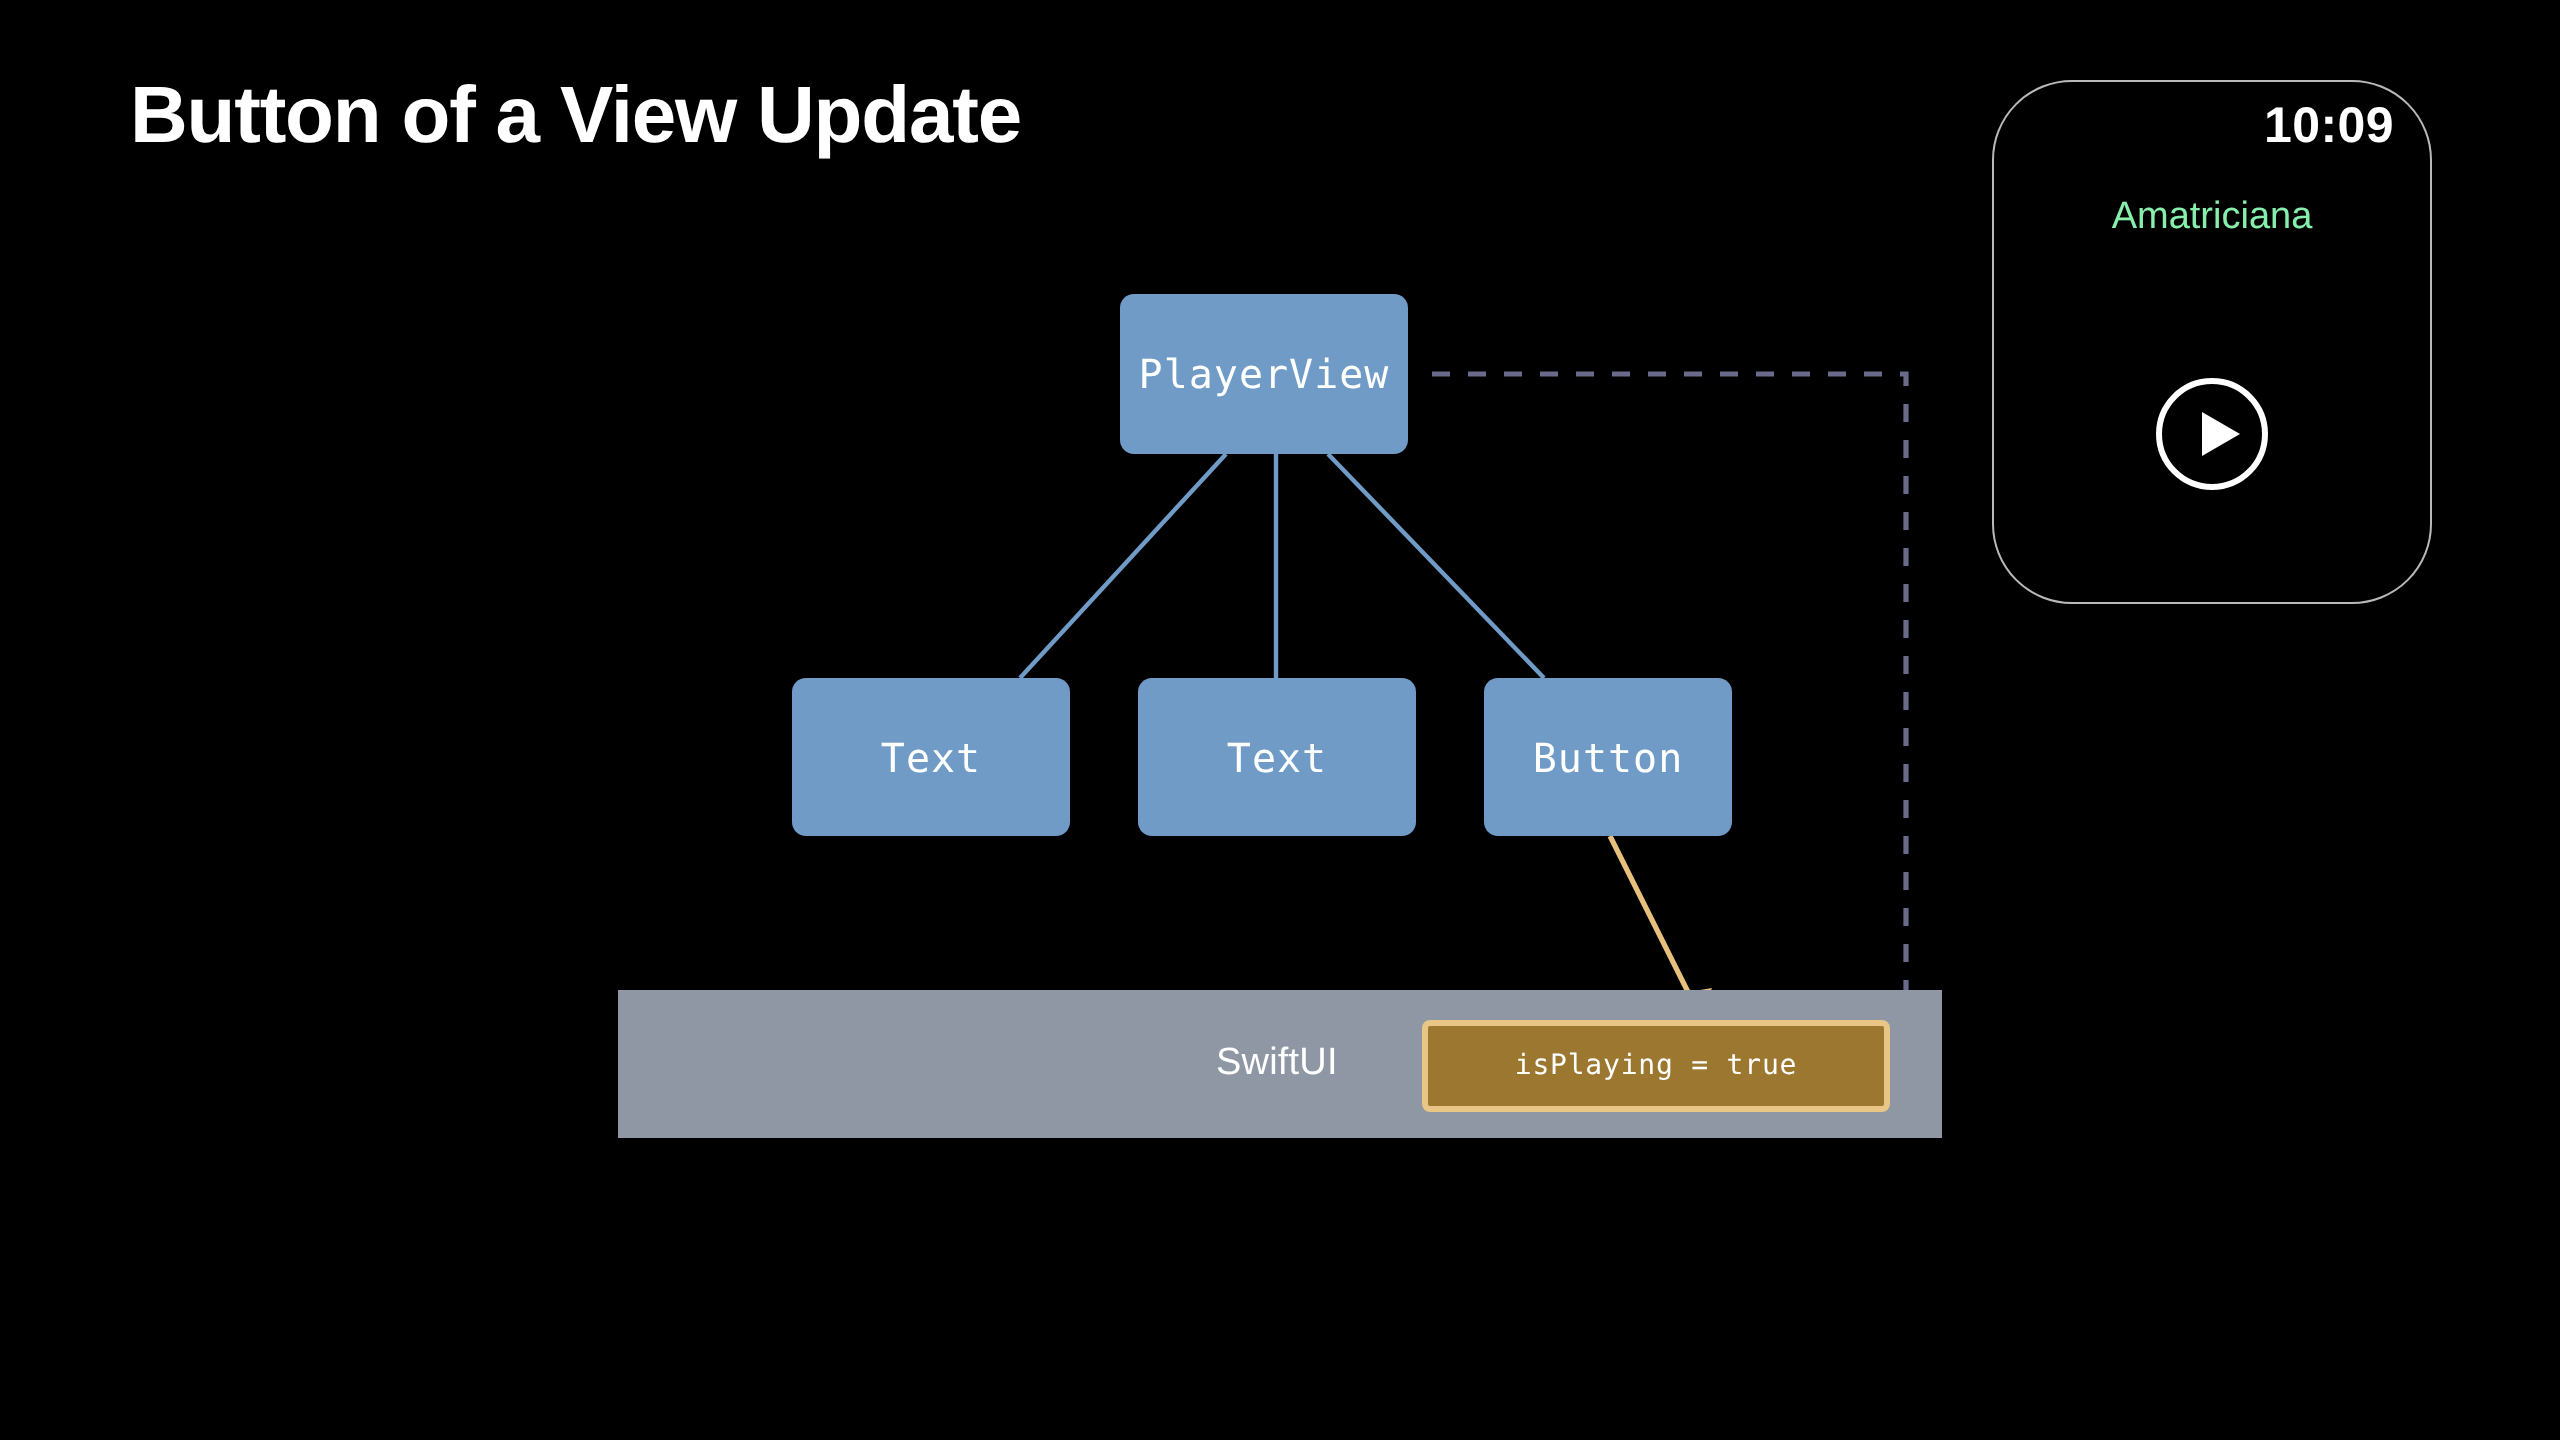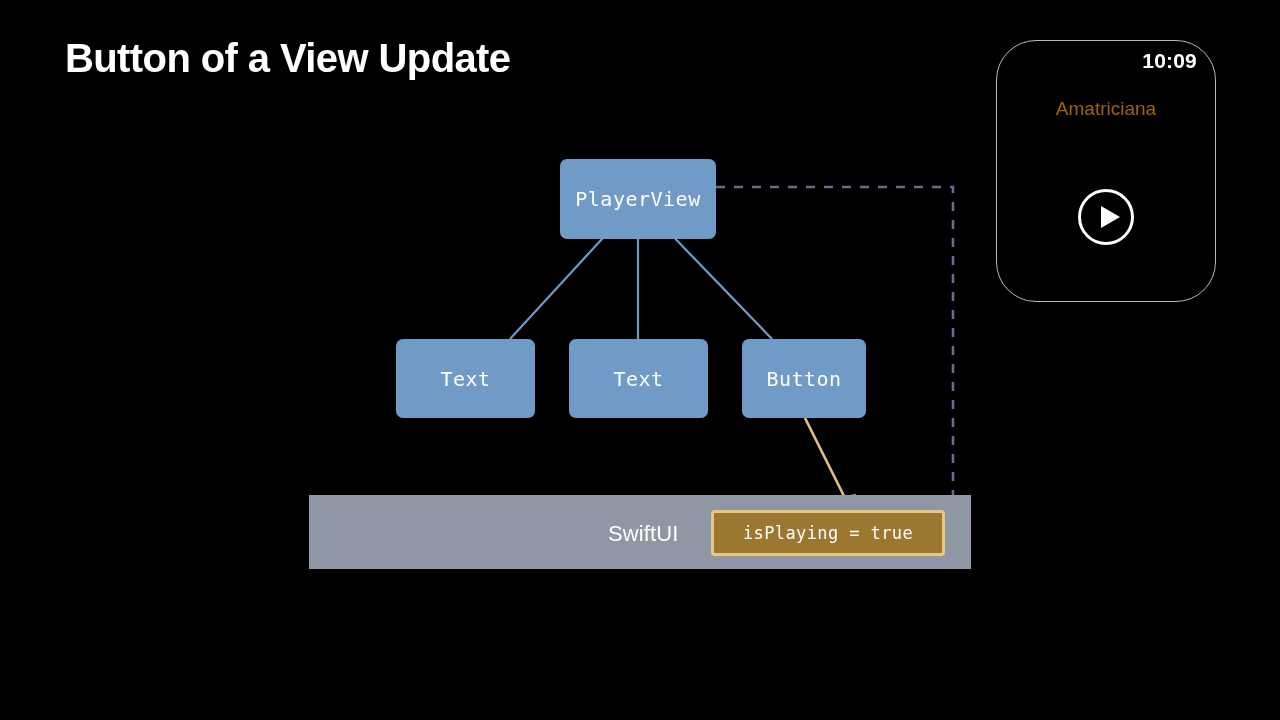--- a/index.html
+++ b/index.html
@@ -45,90 +45,90 @@
     border-radius: 7px;
     color: #ffffff;
     font-family: "DejaVu Sans Mono", "Liberation Mono", monospace;
     font-size: 20px;
     display: flex;
     align-items: center;
     justify-content: center;
     letter-spacing: 0.5px;
     box-sizing: border-box;
   }
-  #node-playerview { left: 560px; top: 147px; width: 156px; height: 80px; margin-top: 12px; }
+  #node-playerview { left: 560px; top: 147px; width: 144px; height: 80px; }
   #node-text-1     { left: 396px; top: 339px; width: 139px; height: 79px; }
   #node-text-2     { left: 569px; top: 339px; width: 139px; height: 79px; }
   #node-button     { left: 742px; top: 339px; width: 124px; height: 79px; }
 
   
   #framework-bar {
     position: absolute;
     left: 309px;
     top: 495px;
     width: 662px;
     height: 74px;
     background: #8e97a3;
   }
   #framework-label {
     position: absolute;
     left: 608px;
     top: 521px;
-    font-size: 22px;
+    font-size: 19px;
     color: #ffffff;
     letter-spacing: 0.1px;
   }
   #state-box {
     position: absolute;
     left: 711px;
     top: 510px;
     width: 234px;
     height: 46px;
     background: #9c7730;
     border: 3px solid #e8c685;
     border-radius: 4px;
     box-sizing: border-box;
     display: flex;
     align-items: center;
     justify-content: center;
     color: #ffffff;
     font-family: "DejaVu Sans Mono", "Liberation Mono", monospace;
-    font-size: 17px;
+    font-size: 14px;
     letter-spacing: 0.4px;
   }
 
   
   #watch-device {
     position: absolute;
     left: 996px;
     top: 40px;
     width: 220px;
     height: 262px;
     border: 1.5px solid #b9b9b9;
     border-radius: 40px;
     background: #000000;
     box-sizing: border-box;
   }
   #watch-time {
     position: absolute;
     right: 18px;
     top: 8px;
-    font-size: 21px;
+    font-size: 25px;
     font-weight: bold;
     color: #ffffff;
     letter-spacing: 0.2px;
   }
   #watch-track-title {
     position: absolute;
     left: 0;
     right: 0;
     top: 57px;
     text-align: center;
     font-size: 19px;
-    color: #a16207;
+    color: #86efac;
   }
   #watch-track-subtitle {
     position: absolute;
     left: 0;
     right: 0;
     top: 84px;
     text-align: center;
     font-size: 17px;
     color: #a2a2a2;
   }

